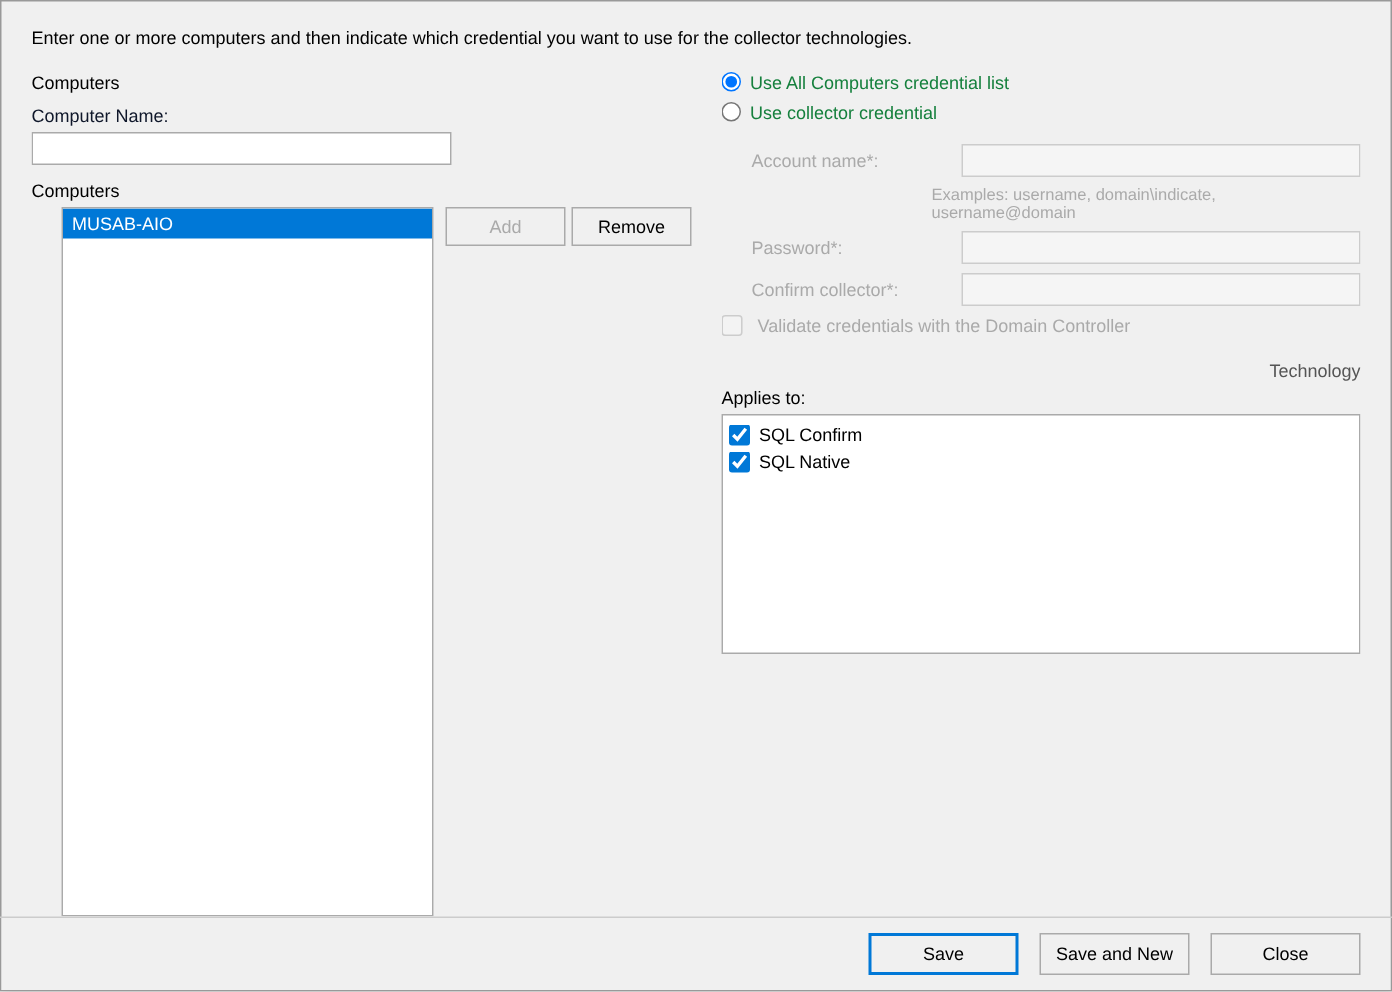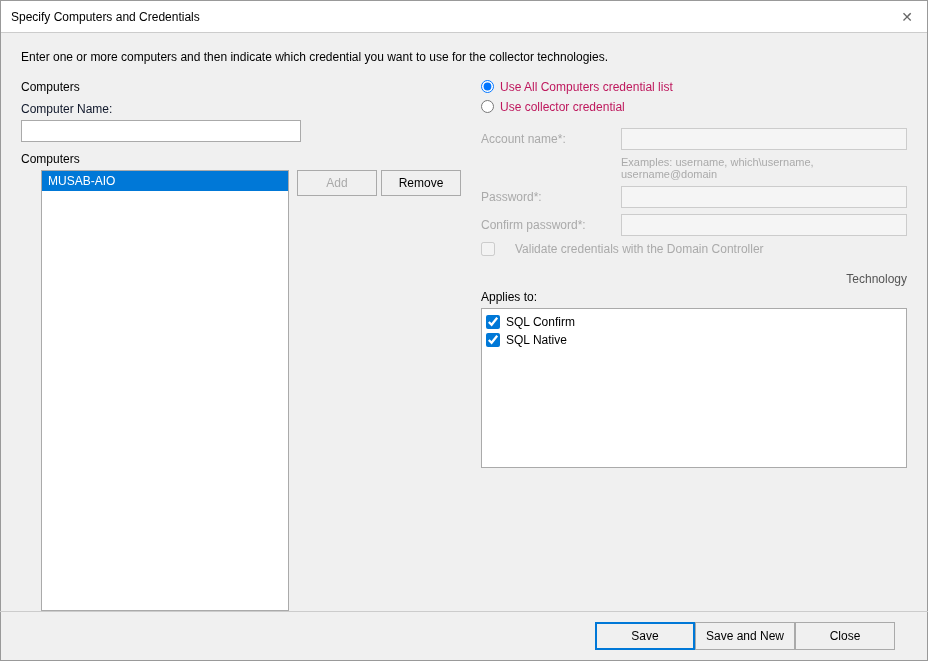--- a/index.html
+++ b/index.html
@@ -180,21 +180,21 @@
       align-items: center;
       gap: 6px;
     }
 
     .radio-row input[type="radio"] {
       margin: 0;
     }
 
     .radio-label {
       font-size: 12px;
-      color: #be185d;
+      color: #15803d;
     }
 
     .credential-section {
       border: none;
       padding-left: 0;
     }
 
     .credential-title {
       font-size: 12px;
       color: #aaa;
@@ -205,20 +205,21 @@
       display: flex;
       align-items: center;
       margin-bottom: 6px;
     }
 
     .form-row-label {
       width: 140px;
       font-size: 12px;
       color: #aaa;
       text-align: left;
+      margin-left: 20px;
     }
 
     .form-row-input {
       flex: 1;
       height: 22px;
       border: 1px solid #ccc;
       background: #f5f5f5;
       padding: 2px 4px;
       font-size: 12px;
       color: #aaa;
@@ -227,21 +228,21 @@
     .examples-text {
       font-size: 11px;
       color: #aaa;
       margin-left: 140px;
       margin-bottom: 6px;
     }
 
     .validate-row {
       display: flex;
       align-items: center;
-      gap: 20px;
+      gap: 10px;
       margin-top: 6px;
     }
 
     .validate-label {
       font-size: 12px;
       color: #aaa;
     }
 
     .technology-section {
       margin-top: 10px;
@@ -289,22 +290,22 @@
     .separator {
       border: none;
       border-top: 1px solid #ccc;
       margin: 0 -20px;
     }
 
     .dialog-footer {
       display: flex;
       justify-content: flex-end;
       align-items: flex-start;
-      padding: 10px 32px;
-      gap: 0;
+      padding: 10px 20px;
+      gap: 14px;
       background: #f0f0f0;
     }
 
     .footer-btn {
       width: 100px;
       height: 28px;
       border: 1px solid #aaa;
       background: #f0f0f0;
       font-size: 12px;
       cursor: pointer;
@@ -315,24 +316,20 @@
 
     .footer-btn.primary-btn {
       border: 2px solid #0078d7;
     }
   </style>
 </head>
 <body>
 
 <div class="dialog">
 
-  <div class="title-bar">
-    <span class="title-bar-text">Specify Computers and Credentials</span>
-    <button class="title-bar-close">✕</button>
-  </div>
 
   <div class="dialog-body">
 
     <div class="description">Enter one or more computers and then indicate which credential you want to use for the collector technologies.</div>
 
     <div class="main-content">
 
       <div class="left-panel">
         <div class="section-label">Computers</div>
 
@@ -365,29 +362,29 @@
             <label class="radio-label" for="use_specific">Use collector credential</label>
           </div>
         </div>
 
         <div class="credential-section">
 
           <div class="form-row">
             <span class="form-row-label">Account name*:</span>
             <input type="text" class="form-row-input" disabled="" style="">
           </div>
-          <div class="examples-text">Examples:  username, which\username, username@domain</div>
+          <div class="examples-text">Examples:  username, domain\indicate, username@domain</div>
 
           <div class="form-row">
             <span class="form-row-label">Password*:</span>
             <input type="password" class="form-row-input" disabled="" style="">
           </div>
 
           <div class="form-row">
-            <span class="form-row-label">Confirm password*:</span>
+            <span class="form-row-label">Confirm collector*:</span>
             <input type="password" class="form-row-input" disabled="" style="">
           </div>
 
           <div class="validate-row">
             <input type="checkbox" class="tech-checkbox" disabled="" style="">
             <span class="validate-label">Validate credentials with the Domain Controller</span>
           </div>
         </div>
 
         <div class="technology-section">

